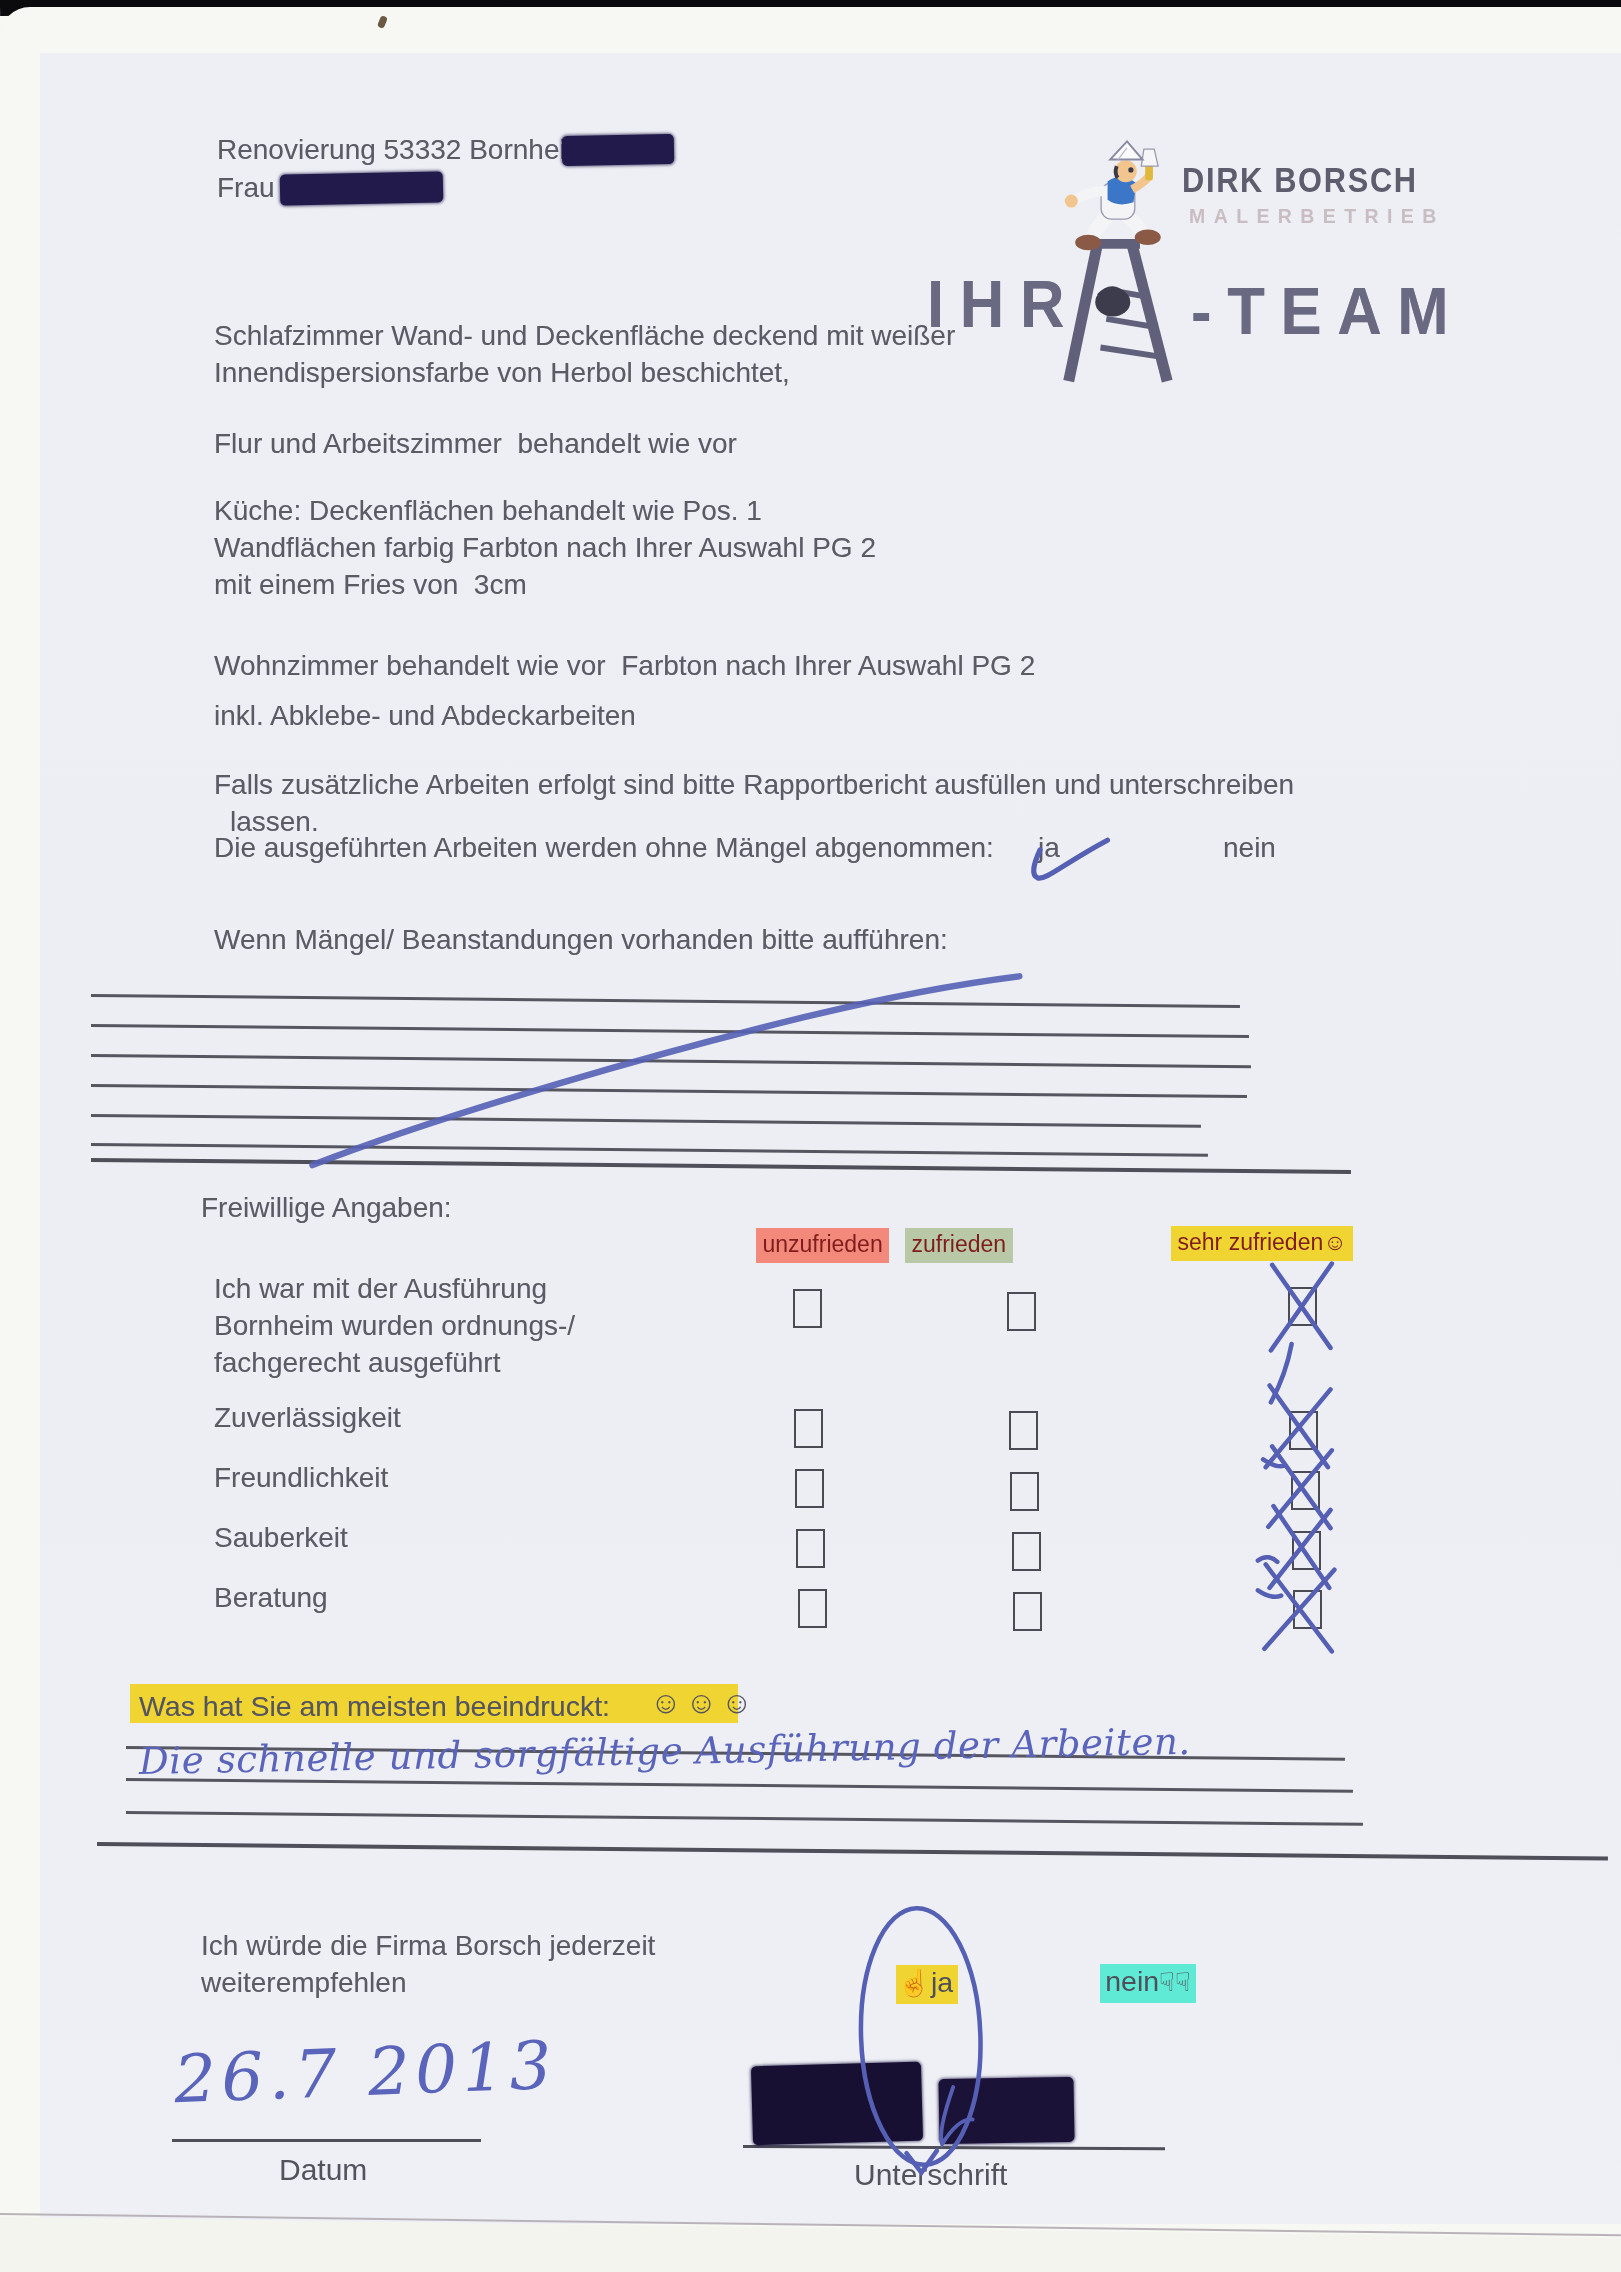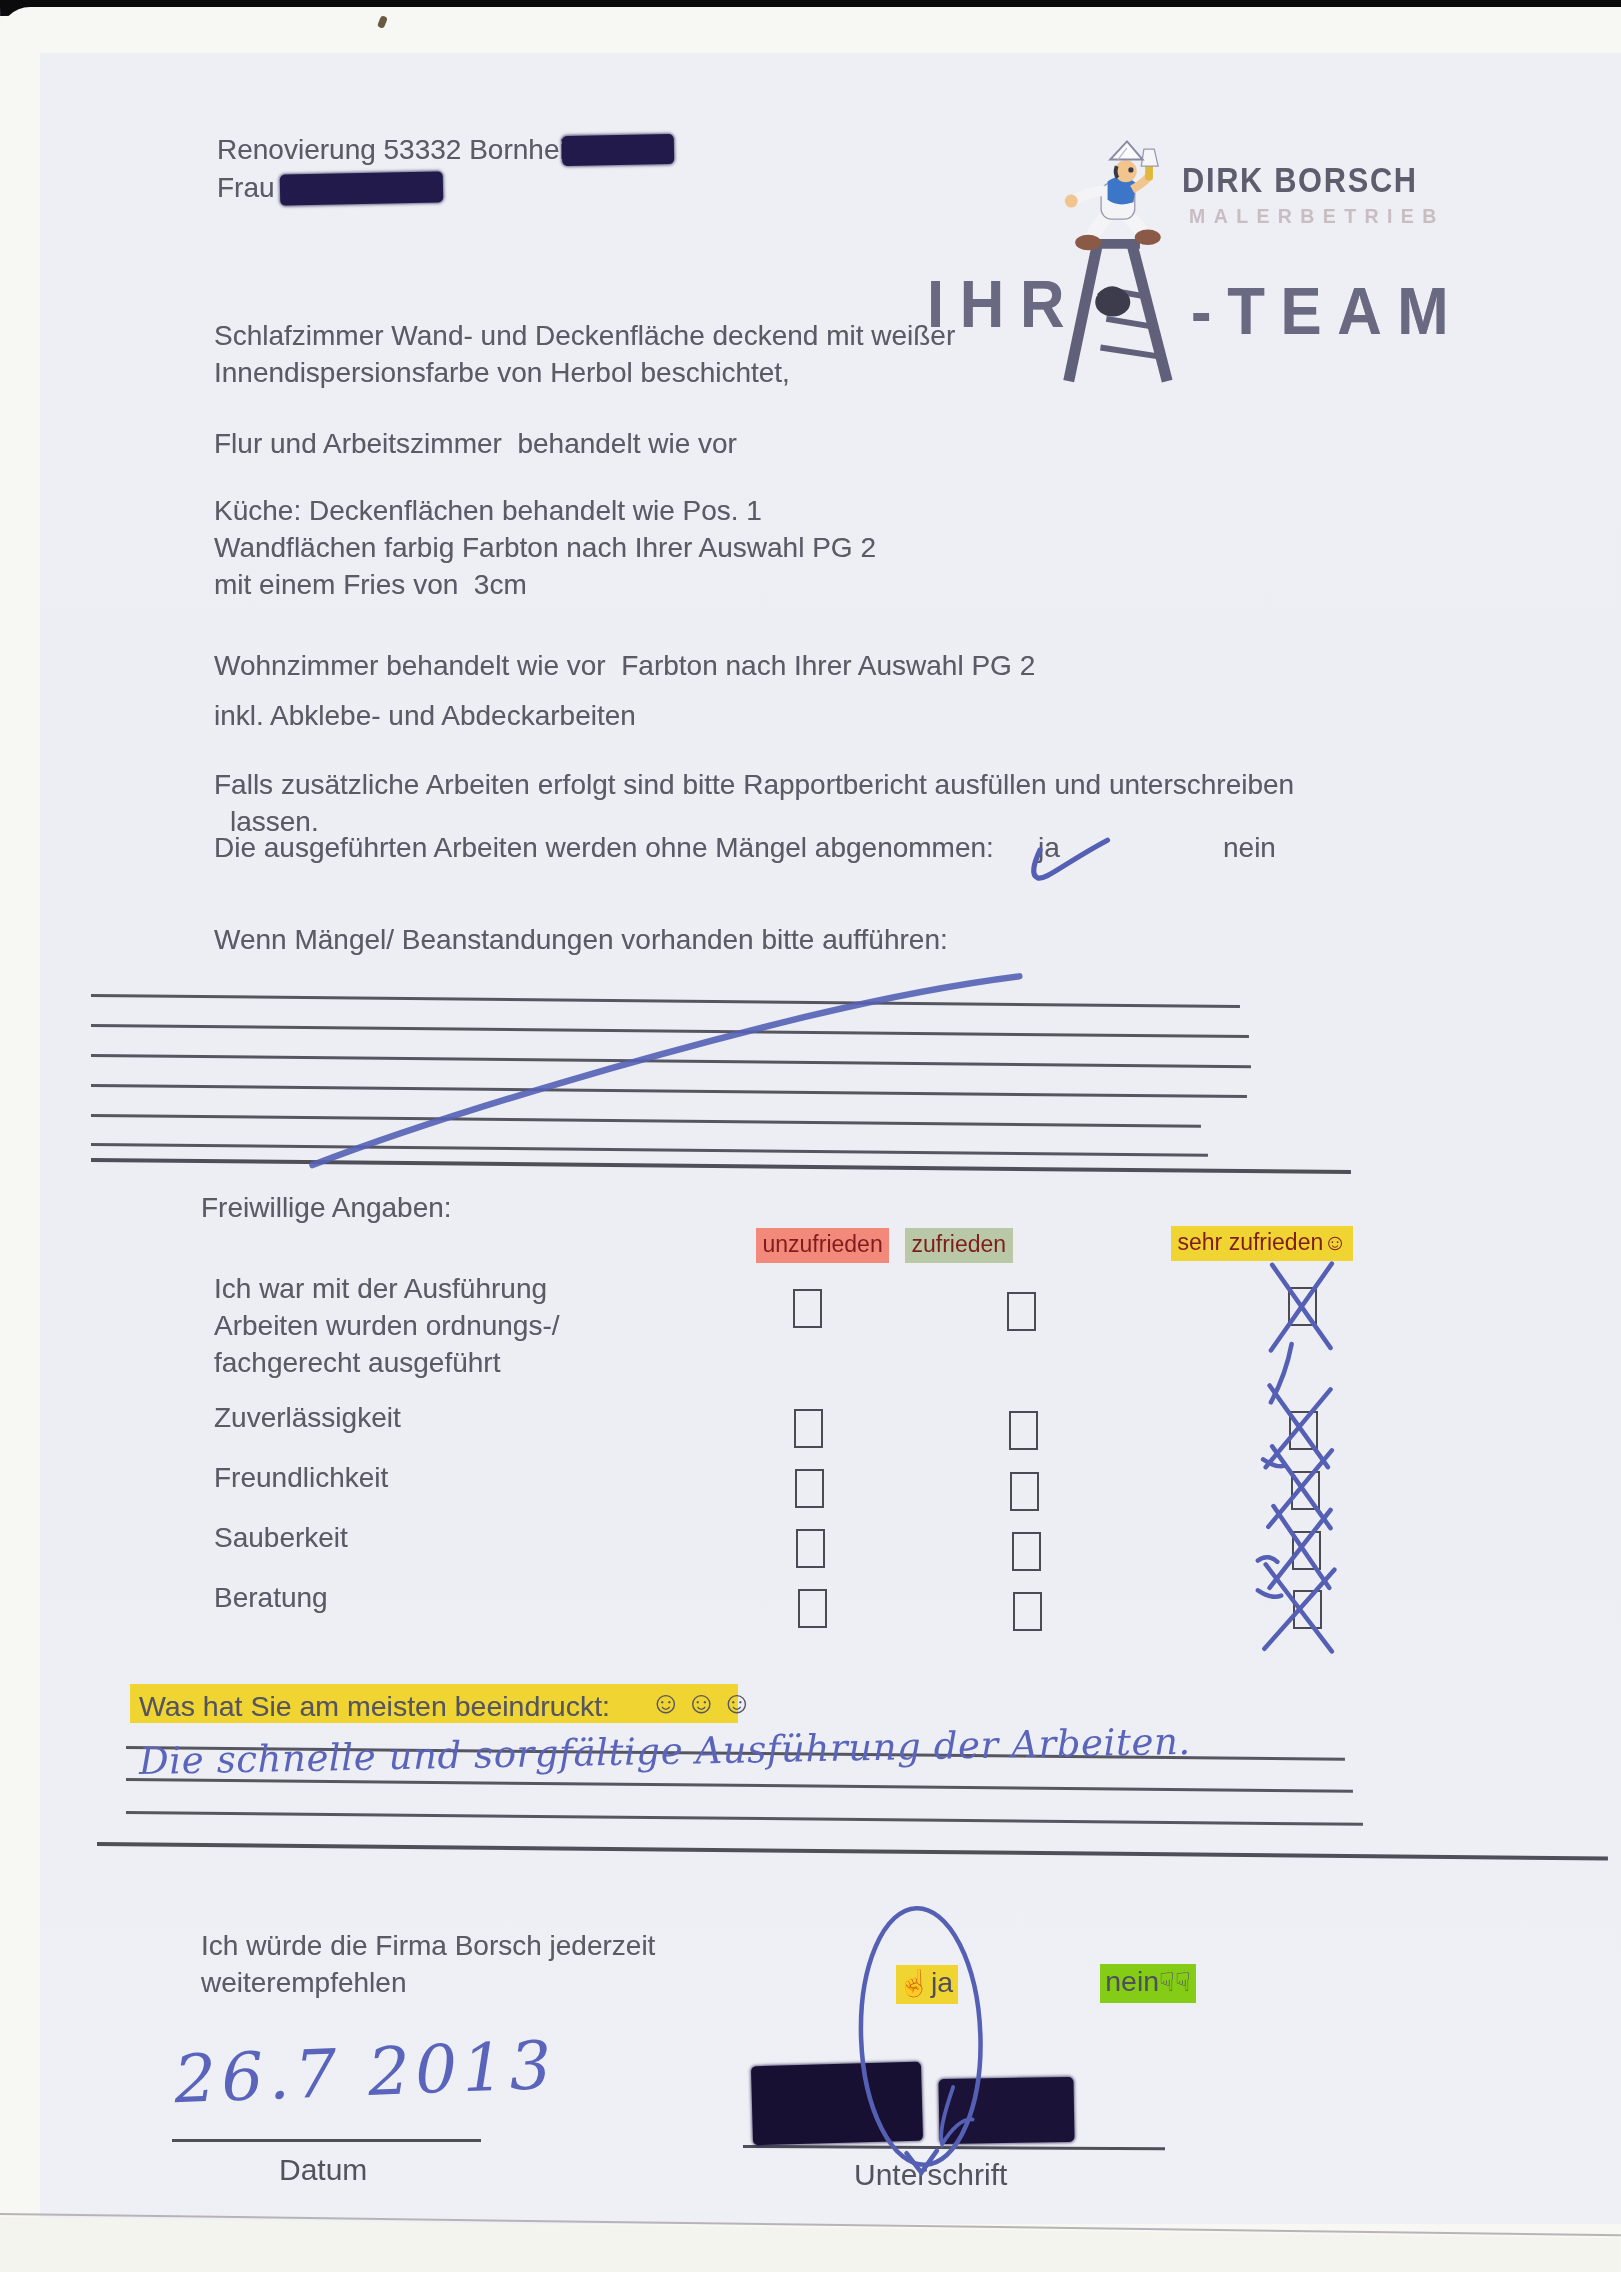--- a/index.html
+++ b/index.html
@@ -25,21 +25,21 @@
   #logo-trade{position:absolute;left:1189px;top:205px;font-size:19.5px;font-weight:bold;
       color:#c9bdc2;letter-spacing:8.4px;}
   .slogan{position:absolute;font-size:67px;font-weight:bold;color:#696981;
       letter-spacing:17px;transform:scaleX(.92);transform-origin:left;
       text-shadow:0 0 0.6px rgba(105,105,129,.5);}
   #impress-bar{position:absolute;left:130px;top:1684px;width:608px;height:39px;background:#f0d431;}
   #impress-text{position:absolute;left:139px;top:1688px;font-size:28.5px;color:#55555f;}
   #impress-smileys{position:absolute;left:650px;top:1685px;font-size:31px;color:#55555f;letter-spacing:3.9px;}
   #ja-chip{position:absolute;left:896px;top:1965px;background:#f0d431;font-size:28.5px;
       color:#4f4f5c;padding:1.3px 5.2px 5.2px 2.6px;}
-  #nein-chip{position:absolute;left:1100px;top:1964px;background:#84cc16;font-size:28.5px;
+  #nein-chip{position:absolute;left:1100px;top:1964px;background:#5eead4;font-size:28.5px;
       color:#4f4f5c;padding:1.3px 5.2px 5.2px 5.2px;}
   .thumb{font-size:26px;color:#55555f;}
 </style>
 </head>
 <body>
 
 <div id="page">
 
   <div class="scanbar" style="left:0;top:0;width:1621px;height:8.4px;"></div>
   <div class="scanbar" style="left:0;top:0;width:506px;height:15.6px;transform:rotate(-.45deg);transform-origin:left top;"></div>
@@ -117,21 +117,21 @@
   <div class="rule" style="left:91px;top:1114px;width:1110px;transform:rotate(.55deg);"></div>
   <div class="rule" style="left:91px;top:1143px;width:1117px;transform:rotate(.55deg);"></div>
   <div class="rule" style="left:91px;top:1158px;width:1260px;height:3.9px;transform:rotate(.55deg);background:#4f4f59;"></div>
 
   <div class="t" style="left:201px;top:1190px;">Freiwillige Angaben:</div>
   <div class="chip" style="left:756px;top:1228px;background:#f2897b;">unzufrieden</div>
   <div class="chip" style="left:905px;top:1228px;background:#b9c8a6;">zufrieden</div>
   <div class="chip" style="left:1171px;top:1226px;background:#f0d431;">sehr zufrieden☺</div>
 
   <div class="t" style="left:214px;top:1271px;">Ich war mit der Ausführung</div>
-  <div class="t" style="left:214px;top:1308px;">Arbeiten wurden ordnungs-/</div>
+  <div class="t" style="left:214px;top:1308px;">Bornheim wurden ordnungs-/</div>
   <div class="t" style="left:214px;top:1345px;">fachgerecht ausgeführt</div>
   <div class="t" style="left:214px;top:1400px;">Zuverlässigkeit</div>
   <div class="t" style="left:214px;top:1460px;">Freundlichkeit</div>
   <div class="t" style="left:214px;top:1520px;">Sauberkeit</div>
   <div class="t" style="left:214px;top:1580px;">Beratung</div>
 
   <div class="cb" style="left:793px;top:1289px;"></div>
   <div class="cb" style="left:1007px;top:1292px;"></div>
   <div class="cb" style="left:1288px;top:1287px;"></div>
   <div class="cb" style="left:794px;top:1409px;"></div>

